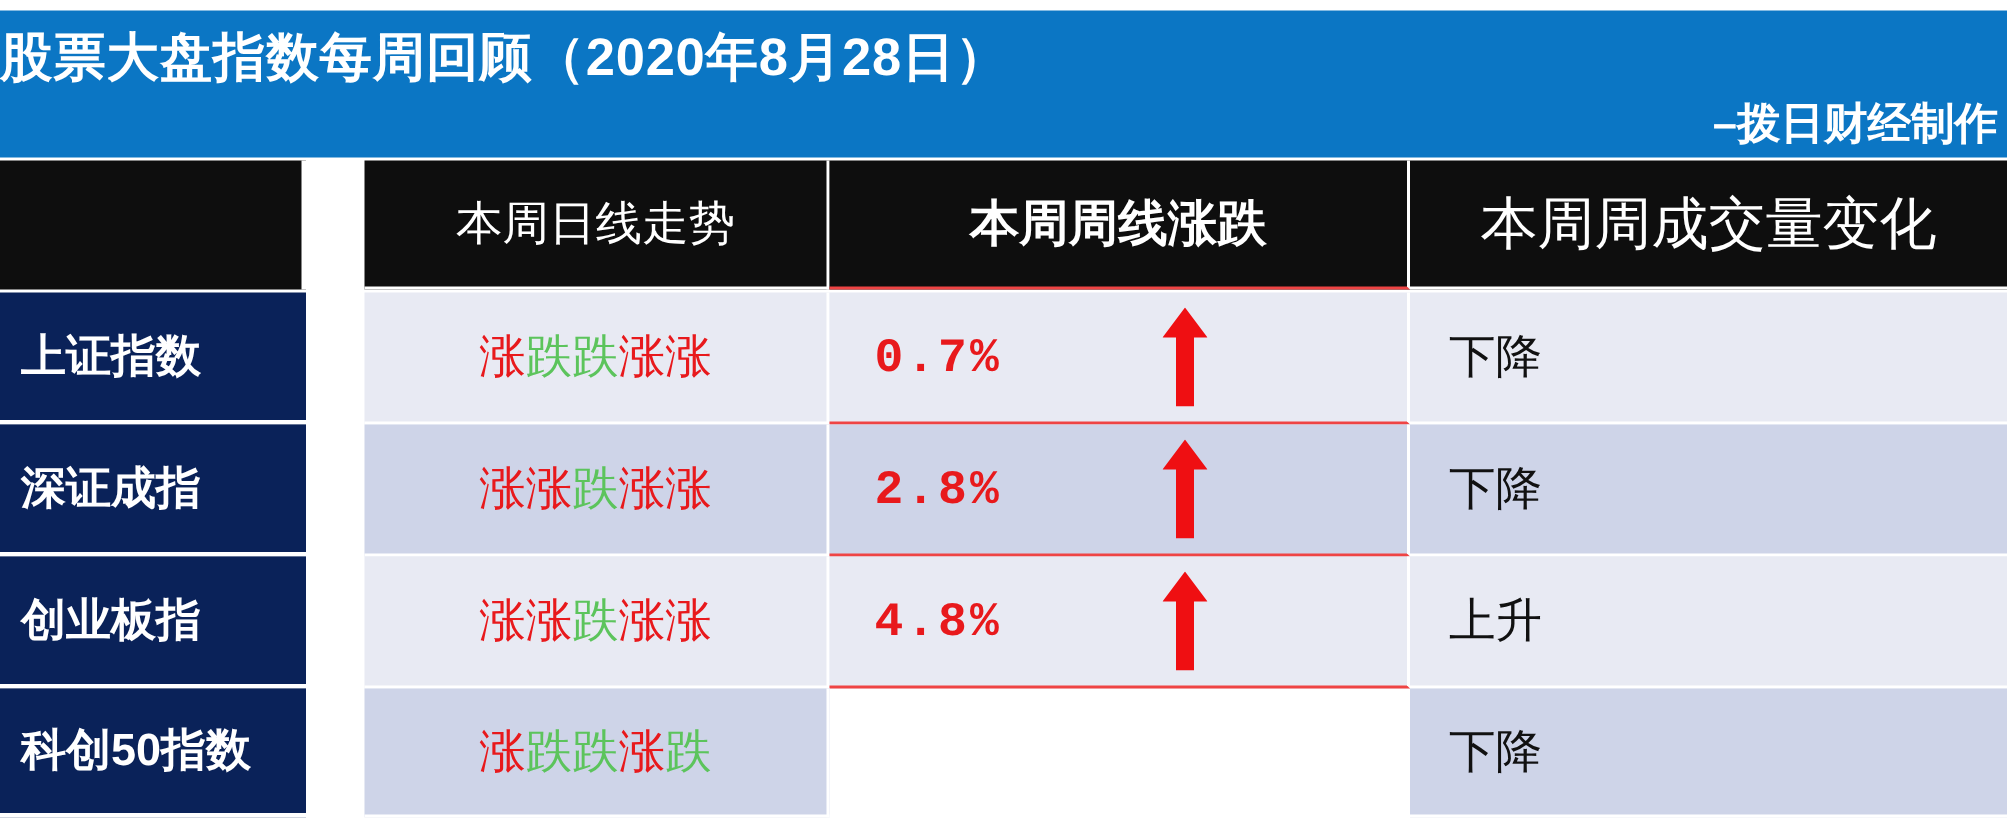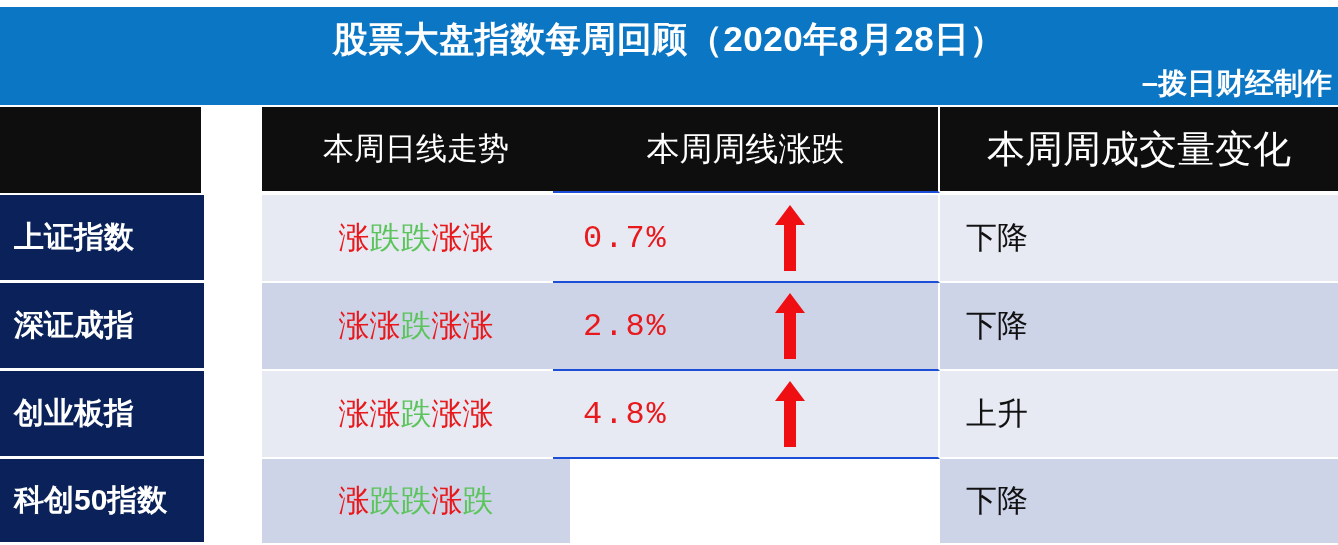--- a/index.html
+++ b/index.html
@@ -29,21 +29,20 @@
     width: 1338px;
     height: 98px;
     background: #0b76c4;
     box-sizing: border-box;
   }
   .banner-title {
     position: absolute;
     left: 0;
     top: 10px;
     width: 1338px;
-    text-align: center;
     color: #ffffff;
     font-size: 35px;
     font-weight: bold;
     letter-spacing: 0.5px;
     line-height: 44px;
     white-space: nowrap;
   }
   .banner-credit {
     position: absolute;
     right: 6px;
@@ -114,28 +113,28 @@
   }
   .row-head .cell.c0 { background: #0e0e0e; border-bottom: none; }
 
   .cell.c1 {
     left: 243px;
     width: 310px;
     justify-content: center;
     font-size: 31px;
     border-right: 2px solid #ffffff;
     border-bottom: 2px solid #ffffff;
-    margin-left: 19px;
   }
   .cell.c2 {
     left: 553px;
     width: 387px;
     justify-content: flex-start;
     border-right: 2px solid #ffffff;
-    border-bottom: 2px solid #1d4ed8;
+    border-bottom: 2px solid #ef4444;
+    font-weight: bold;
   }
   .cell.c3 {
     left: 940px;
     width: 420px;
     justify-content: flex-start;
     padding-left: 26px;
     font-size: 31px;
     color: #111111;
     border-bottom: 2px solid #ffffff;
   }

